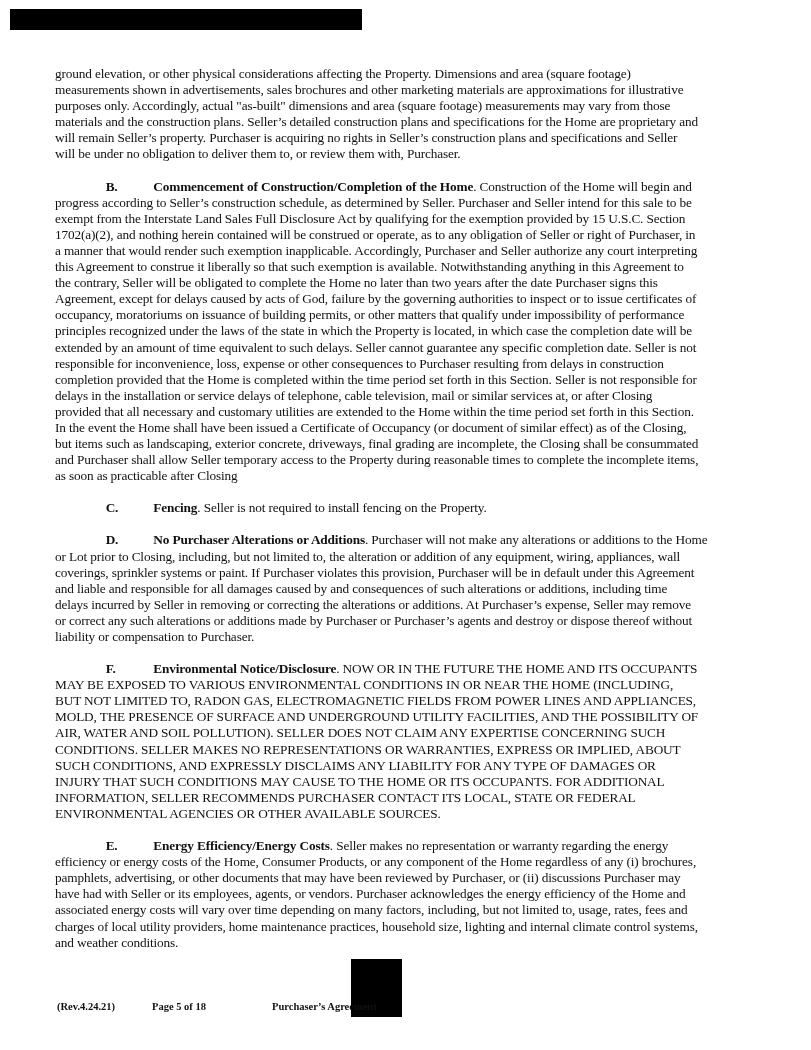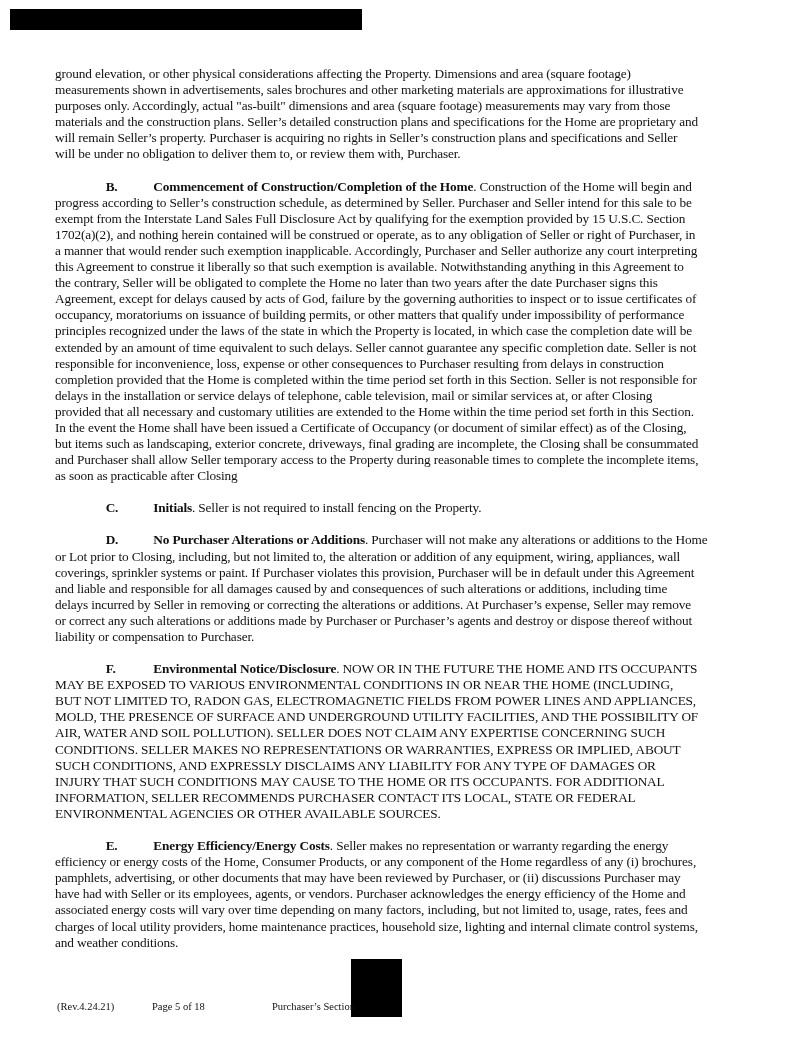--- a/index.html
+++ b/index.html
@@ -7,21 +7,21 @@
          font-family: "Liberation Serif", "DejaVu Serif", serif; color: #111; }
   .redact-top { position: absolute; left: 10px; top: 9px; width: 352px; height: 21px; background: #000; }
   .page { position: absolute; left: 43px; top: 66px; width: 700px; margin-left: 12px; }
   .line { font-size: 13.4px; line-height: 16.1px; height: 16.1px; white-space: nowrap;
           letter-spacing: -0.15px; transform-origin: left center; }
   .para { margin-bottom: 16px; }
   .lead { padding-left: 51px; }
   .letter { display: inline-block; width: 48px; font-weight: bold; }
   .heading { font-weight: bold; }
   .footer { position: absolute; top: 1001px; left: 57px; font-size: 10.5px; white-space: nowrap; }
-  .footer span { position: absolute; white-space: nowrap; }
+  .footer span { position: absolute; white-space: nowrap; font-weight: bold; }
   .f-rev { left: 0; }
   .f-page { left: 95px; }
   .f-init { left: 215px; }
   .redact-bottom { position: absolute; left: 351px; top: 959px; width: 51px; height: 58px; background: #000; }
 </style>
 </head>
 <body>
 
 <div class="redact-top"></div>
 
@@ -50,21 +50,21 @@
         <div class="line" style="transform: scaleX(0.9929);">responsible for inconvenience, loss, expense or other consequences to Purchaser resulting from delays in construction</div>
         <div class="line" style="transform: scaleX(0.9929);">completion provided that the Home is completed within the time period set forth in this Section. Seller is not responsible for</div>
         <div class="line" style="transform: scaleX(0.9929);">delays in the installation or service delays of telephone, cable television, mail or similar services at, or after Closing</div>
         <div class="line" style="transform: scaleX(0.9929);">provided that all necessary and customary utilities are extended to the Home within the time period set forth in this Section.</div>
         <div class="line" style="transform: scaleX(0.9929);">In the event the Home shall have been issued a Certificate of Occupancy (or document of similar effect) as of the Closing,</div>
         <div class="line" style="transform: scaleX(0.9929);">but items such as landscaping, exterior concrete, driveways, final grading are incomplete, the Closing shall be consummated</div>
         <div class="line" style="transform: scaleX(0.9929);">and Purchaser shall allow Seller temporary access to the Property during reasonable times to complete the incomplete items,</div>
         <div class="line" style="transform: scaleX(0.9929);">as soon as practicable after Closing</div>
       </div>
       <div class="para">
-        <div class="line lead" style="transform: scaleX(0.9929);"><span class="letter">C.</span><span class="heading">Initials</span><span>. Seller is not required to install fencing on the Property.</span></div>
+        <div class="line lead" style="transform: scaleX(0.9929);"><span class="letter">C.</span><span class="heading">Fencing</span><span>. Seller is not required to install fencing on the Property.</span></div>
       </div>
       <div class="para">
         <div class="line lead" style="transform: scaleX(0.9929);"><span class="letter">D.</span><span class="heading">No Purchaser Alterations or Additions</span><span>. Purchaser will not make any alterations or additions to the Home</span></div>
         <div class="line" style="transform: scaleX(0.9929);">or Lot prior to Closing, including, but not limited to, the alteration or addition of any equipment, wiring, appliances, wall</div>
         <div class="line" style="transform: scaleX(0.9929);">coverings, sprinkler systems or paint. If Purchaser violates this provision, Purchaser will be in default under this Agreement</div>
         <div class="line" style="transform: scaleX(0.9929);">and liable and responsible for all damages caused by and consequences of such alterations or additions, including time</div>
         <div class="line" style="transform: scaleX(0.9929);">delays incurred by Seller in removing or correcting the alterations or additions. At Purchaser’s expense, Seller may remove</div>
         <div class="line" style="transform: scaleX(0.9929);">or correct any such alterations or additions made by Purchaser or Purchaser’s agents and destroy or dispose thereof without</div>
         <div class="line" style="transform: scaleX(0.9929);">liability or compensation to Purchaser.</div>
       </div>
@@ -90,14 +90,14 @@
         <div class="line" style="transform: scaleX(0.9929);">and weather conditions.</div>
       </div>
     </div>
 </div>
 
 <div class="redact-bottom"></div>
 
 <div class="footer">
   <span class="f-rev">(Rev.4.24.21)</span>
   <span class="f-page">Page 5 of 18</span>
-  <span class="f-init">Purchaser’s Section</span>
+  <span class="f-init">Purchaser’s Agreement</span>
 </div>
 
 </body></html>

